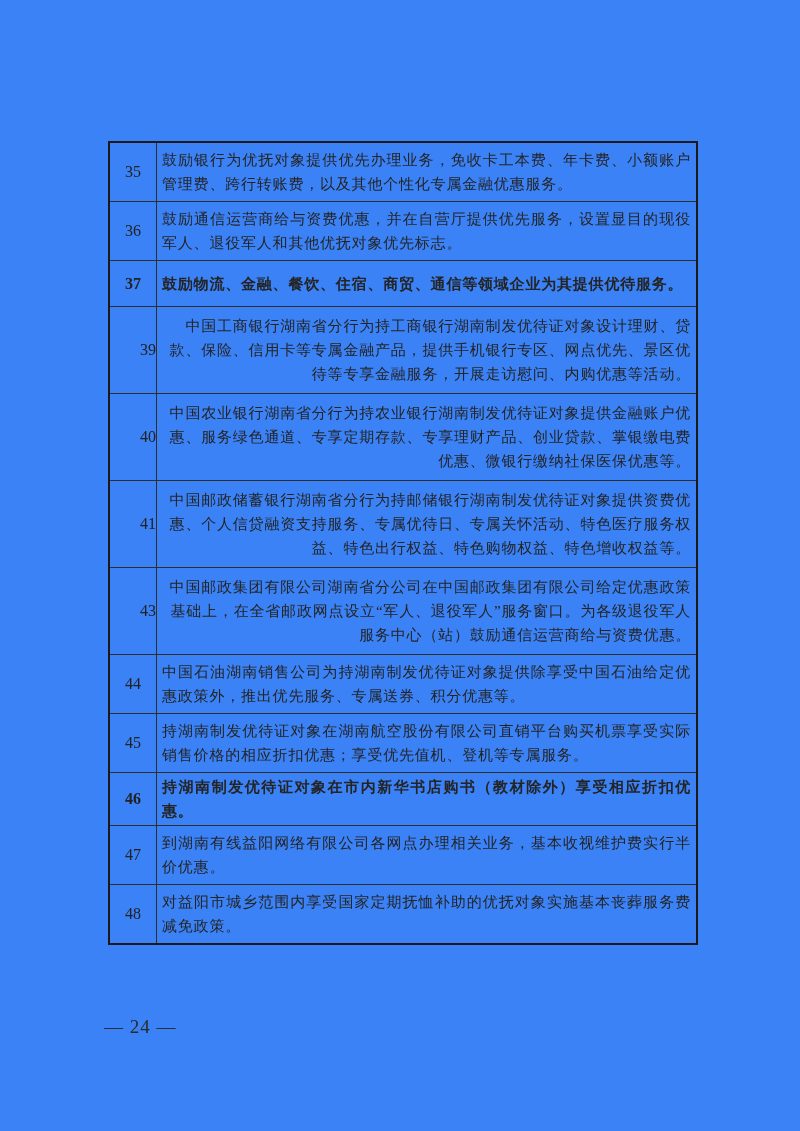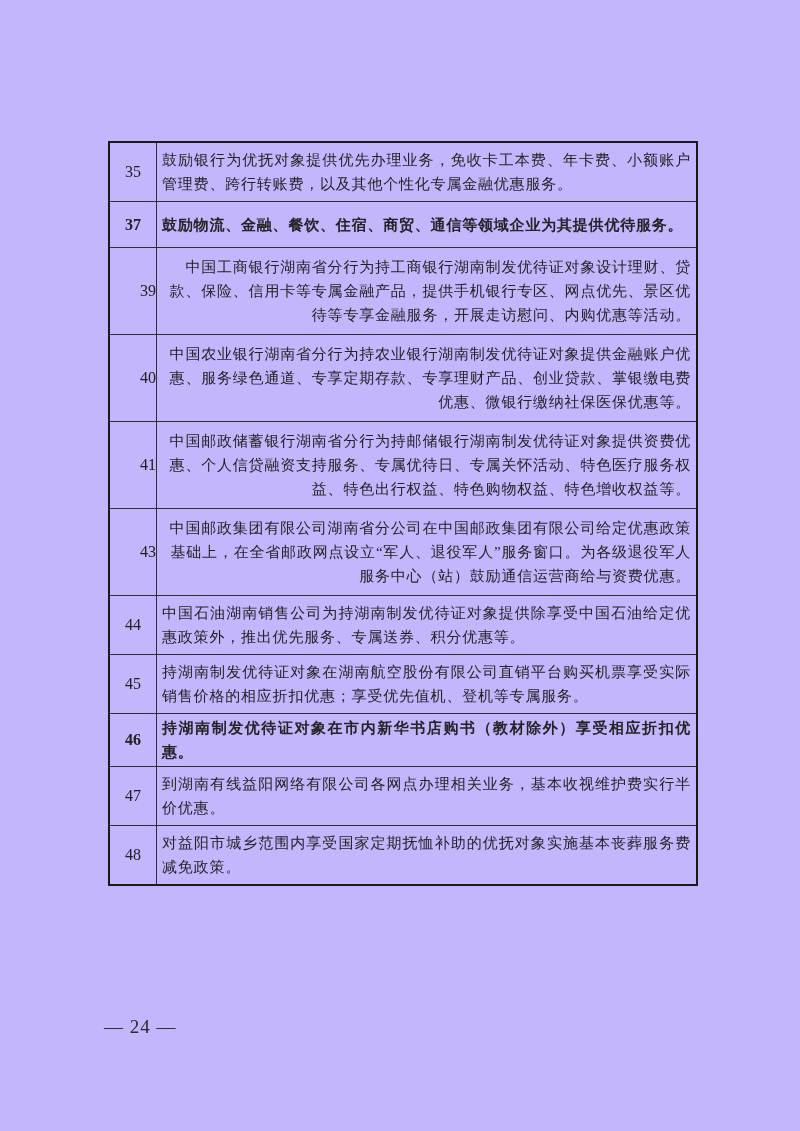--- a/index.html
+++ b/index.html
@@ -11,21 +11,21 @@
     height: 1131px;
     background: #ffffff;
     font-family: "Liberation Serif", "DejaVu Serif", serif;
     color: #1f1f1f;
     position: relative;
     overflow: hidden;
   }
   .page {
     position: absolute;
     inset: 0;
-    background: #c4b5fd;
+    background: #3b82f6;
   }
   .doc-table {
     position: absolute;
     left: 108px;
     top: 141px;
     width: 590px;
     border-collapse: collapse;
     table-layout: fixed;
     border: 2px solid #1a1a1a;
   }
@@ -65,20 +65,24 @@
 <body>
 
 <div class="page">
 
   <table class="doc-table">
     <tbody>
       <tr class="l2">
         <td class="num">35</td>
         <td class="txt">鼓励银行为优抚对象提供优先办理业务，免收卡工本费、年卡费、小额账户管理费、跨行转账费，以及其他个性化专属金融优惠服务。</td>
       </tr>
+      <tr class="l2">
+        <td class="num">36</td>
+        <td class="txt">鼓励通信运营商给与资费优惠，并在自营厅提供优先服务，设置显目的现役军人、退役军人和其他优抚对象优先标志。</td>
+      </tr>
       <tr class="l1">
         <td class="num">37</td>
         <td class="txt">鼓励物流、金融、餐饮、住宿、商贸、通信等领域企业为其提供优待服务。</td>
       </tr>
       <tr class="l3">
         <td class="num">39</td>
         <td class="txt">中国工商银行湖南省分行为持工商银行湖南制发优待证对象设计理财、贷款、保险、信用卡等专属金融产品，提供手机银行专区、网点优先、景区优待等专享金融服务，开展走访慰问、内购优惠等活动。</td>
       </tr>
       <tr class="l3">
         <td class="num">40</td>

